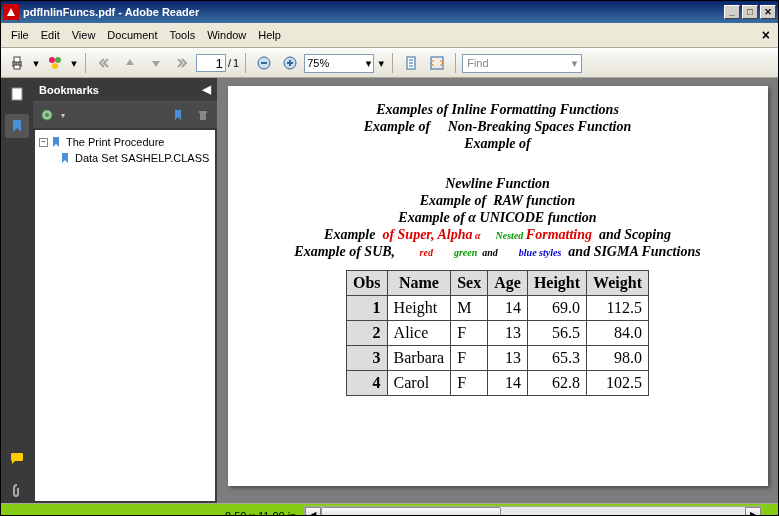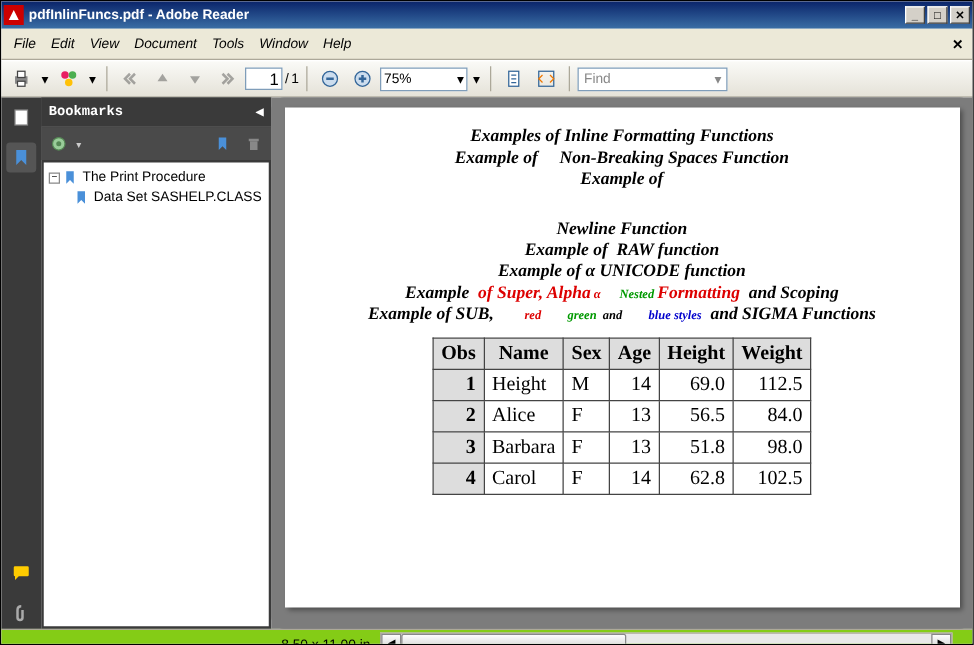--- a/index.html
+++ b/index.html
@@ -3,39 +3,39 @@
 <meta charset="utf-8">
 <style>
 * { box-sizing: border-box; margin: 0; padding: 0; }
 body { font-family: Tahoma, sans-serif; font-size: 11px; background: #fff; width: 779px; height: 516px; overflow: hidden; border: 1px solid #000; }
 
 .titlebar { background: linear-gradient(#0a246a,#3a6ea5); color: #fff; height: 22px; display: flex; align-items: center; padding: 0 2px; }
 .titlebar .icon { width: 16px; height: 16px; background: #c00; margin-right: 4px; display: flex; align-items: center; justify-content: center; }
 .titlebar .title { flex: 1; font-weight: bold; }
 .titlebar .winbtn { width: 16px; height: 14px; background: #d4d0c8; border: 1px solid #fff; border-right-color: #404040; border-bottom-color: #404040; margin-left: 2px; display: flex; align-items: center; justify-content: center; color: #000; font-size: 9px; font-weight: bold; cursor: pointer; }
 
-.menubar { background: #ece9d8; height: 20px; display: flex; align-items: center; padding: 12px 4px; border-bottom: 1px solid #aca899; font-style: italic; }
+.menubar { background: #ece9d8; height: 20px; display: flex; align-items: center; padding: 12px 4px; border-bottom: 1px solid #aca899; }
 .menubar .menu-item { padding: 2px 6px; cursor: pointer; }
 .menubar .close-doc { margin-left: auto; font-weight: bold; font-size: 14px; padding: 0 4px; cursor: pointer; }
 
 .toolbar { background: linear-gradient(#fafaf7,#e5e2d8); height: 30px; display: flex; align-items: center; padding: 0 4px; border-top: 1px solid #fff; border-bottom: 1px solid #aca899; gap: 2px; }
 .toolbar .tbtn { width: 24px; height: 24px; display: flex; align-items: center; justify-content: center; border: 1px solid transparent; border-radius: 3px; cursor: pointer; }
 .toolbar .sep { width: 1px; height: 20px; background: #aca899; margin: 0 4px; }
 .toolbar .drop { width: 10px; display: flex; align-items: center; justify-content: center; }
 .toolbar .page-input { width: 30px; height: 18px; text-align: right; border: 1px solid #7f9db9; padding: 0 2px; }
 .toolbar .zoom-select { border: 1px solid #7f9db9; height: 19px; width: 70px; padding: 0 2px; background: #fff; }
 .toolbar .find-input { border: 1px solid #7f9db9; height: 19px; width: 120px; padding: 0 4px; color: #888; background: #fff; }
 
 .workspace { display: flex; height: 425px; }
 .navstrip { width: 32px; background: #3a3a3a; display: flex; flex-direction: column; align-items: center; padding-top: 4px; gap: 8px; }
 .navstrip .navtab { width: 24px; height: 24px; display: flex; align-items: center; justify-content: center; cursor: pointer; border-radius: 3px; }
 .navstrip .navtab.active { background: #555; }
 
 .bookmarks-panel { width: 184px; background: #3a3a3a; display: flex; flex-direction: column; }
-.bookmarks-header { height: 24px; background: #3a3a3a; color: #fff; display: flex; align-items: center; padding: 0 6px; font-weight: bold; border-bottom: 1px solid #555; font-family: Liberation Mono, monospace; }
+.bookmarks-header { height: 24px; background: #3a3a3a; color: #fff; display: flex; align-items: center; padding: 0 6px; font-weight: bold; border-bottom: 1px solid #555; }
 .bookmarks-header .collapse { margin-left: auto; cursor: pointer; }
 .bookmarks-tools { height: 26px; background: #4a4a4a; display: flex; align-items: center; padding: 0 4px; gap: 4px; }
 .bookmarks-tools .tool { width: 20px; height: 20px; display: flex; align-items: center; justify-content: center; cursor: pointer; }
 .bookmarks-tree { flex: 1; background: #fff; margin: 2px; overflow: auto; padding: 4px; }
 .tree-item { display: flex; align-items: center; gap: 2px; padding: 1px 0; }
 .tree-toggle { width: 9px; height: 9px; border: 1px solid #888; display: flex; align-items: center; justify-content: center; font-size: 8px; line-height: 1; cursor: pointer; }
 .tree-icon { width: 14px; height: 14px; display: flex; align-items: center; justify-content: center; }
 .tree-child { margin-left: 20px; }
 
 .docarea { flex: 1; display: flex; flex-direction: column; background: #808080; border-radius: 10px; }
@@ -283,21 +283,21 @@
                 <td>F</td>
                 <td class="num">13</td>
                 <td class="num">56.5</td>
                 <td class="num">84.0</td>
               </tr>
               <tr>
                 <td class="obs">3</td>
                 <td>Barbara</td>
                 <td>F</td>
                 <td class="num">13</td>
-                <td class="num">51.8</td>
+                <td class="num">65.3</td>
                 <td class="num">98.0</td>
               </tr>
               <tr>
                 <td class="obs">4</td>
                 <td>Carol</td>
                 <td>F</td>
                 <td class="num">14</td>
                 <td class="num">62.8</td>
                 <td class="num">102.5</td>
               </tr>

